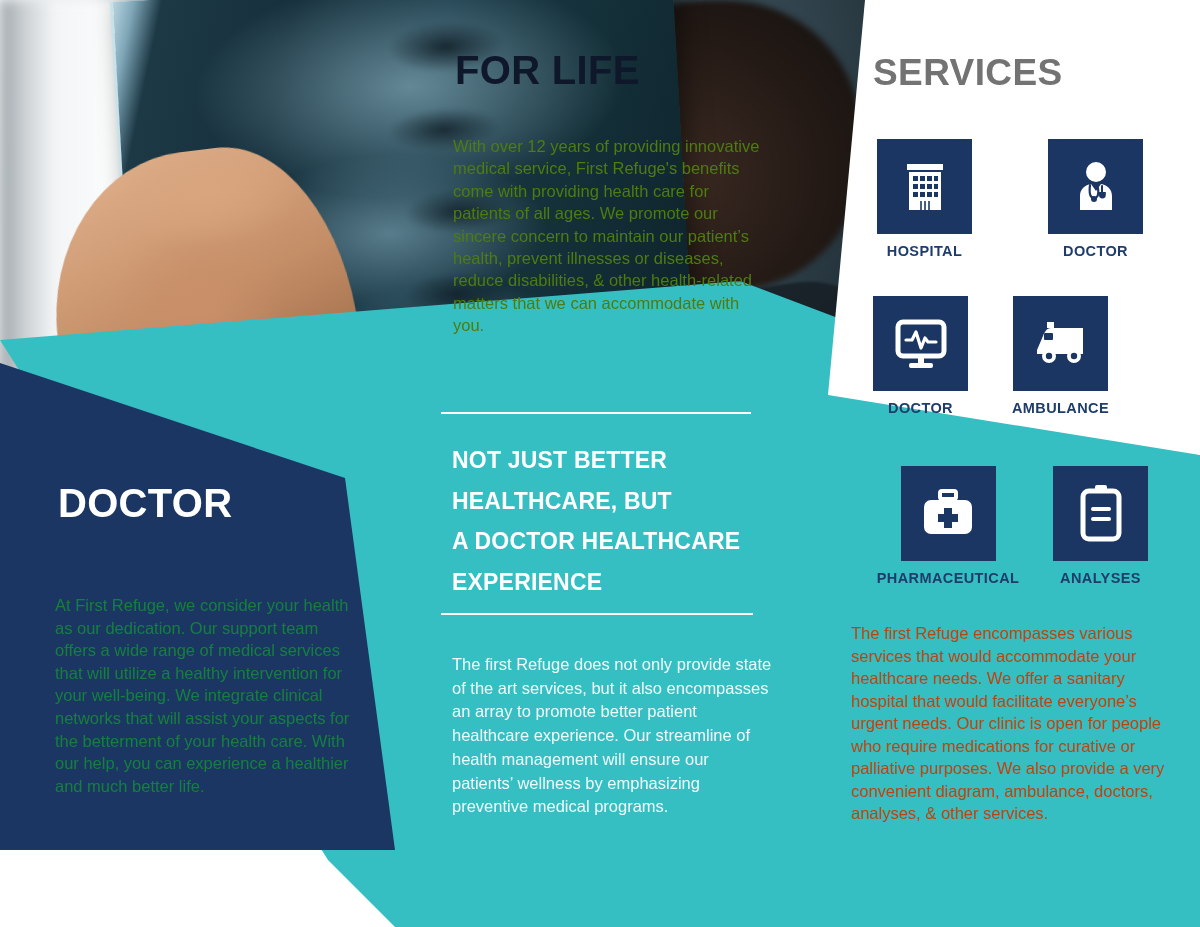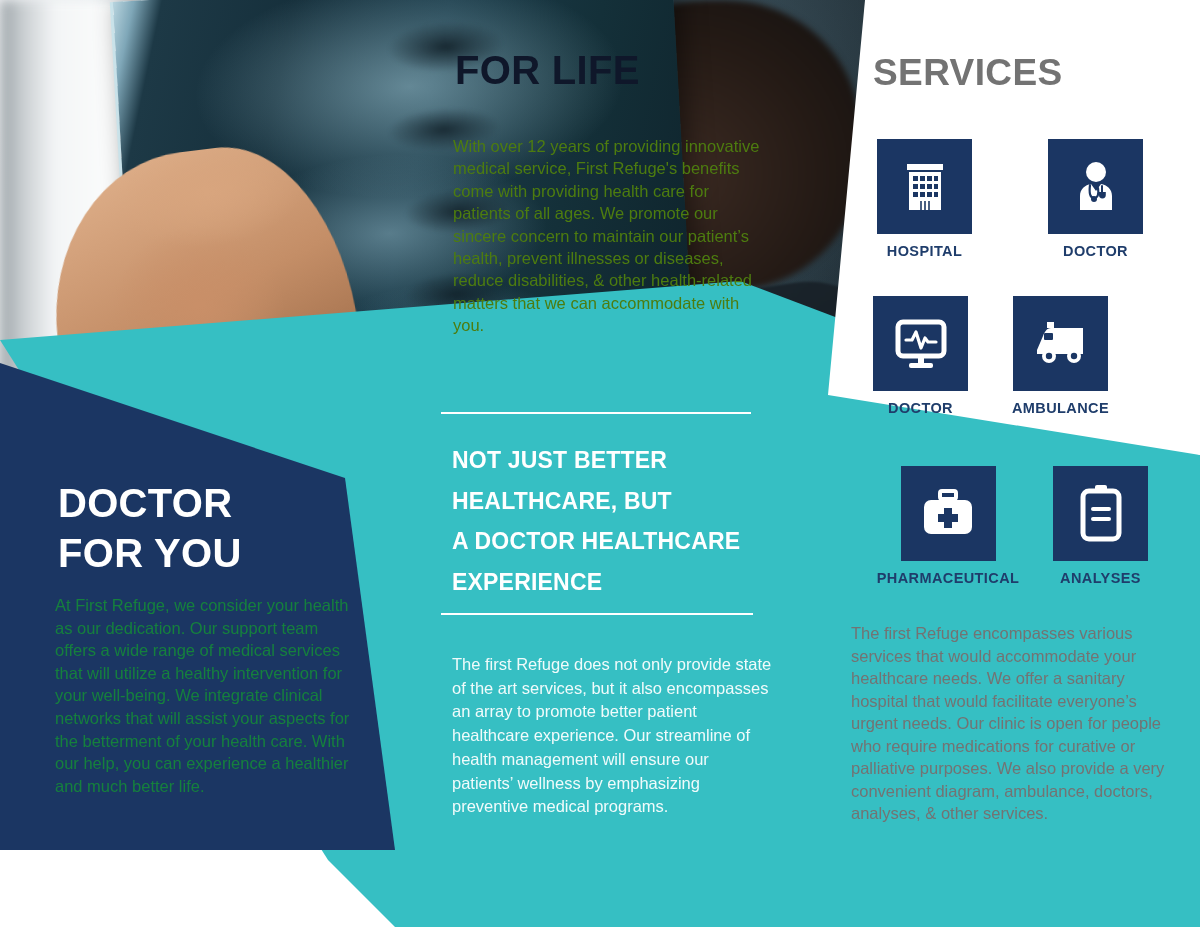--- a/index.html
+++ b/index.html
@@ -211,21 +211,21 @@
     font-weight: 700;
     color: #737373;
     letter-spacing: 0.4px;
   }
 
   .p-right {
     left: 851px; top: 622px;
     width: 320px;
     font-size: 16.5px;
     line-height: 22.5px;
-    color: #737373;
+    color: #c2410c;
   }
 
   
   .svc {
     position: absolute;
     width: 125px;
     text-align: center;
     margin-top: 8px;
   }
   .svc .tile {
@@ -283,21 +283,20 @@
     <div>NOT JUST BETTER</div>
     <div>HEALTHCARE, BUT</div>
     <div>A DOCTOR HEALTHCARE</div>
     <div>EXPERIENCE</div>
   </div>
   <div class="rule rule-bottom"></div>
   <div class="block p-center">The first Refuge does not only provide state of the art services, but it also encompasses an array to promote better patient healthcare experience. Our streamline of health management will ensure our patients’ wellness by emphasizing preventive medical programs.</div>
 
   <div class="block h-better">
     <div>DOCTOR</div>
-    <div>FOR YOU</div>
   </div>
   <div class="block p-better">At First Refuge, we consider your health as our dedication. Our support team offers a wide range of medical services that will utilize a healthy intervention for your well-being. We integrate clinical networks that will assist your aspects for the betterment of your health care. With our help, you can experience a healthier and much better life.</div>
 
   <div class="block h-services">SERVICES</div>
 
   <div class="svc svc-hospital">
     <div class="tile">
       <svg width="62" height="62" viewBox="0 0 62 62" fill="none">
         <rect x="13" y="8" width="36" height="6" fill="#fff"></rect>
         <rect x="15" y="16" width="32" height="38" fill="#fff"></rect>

